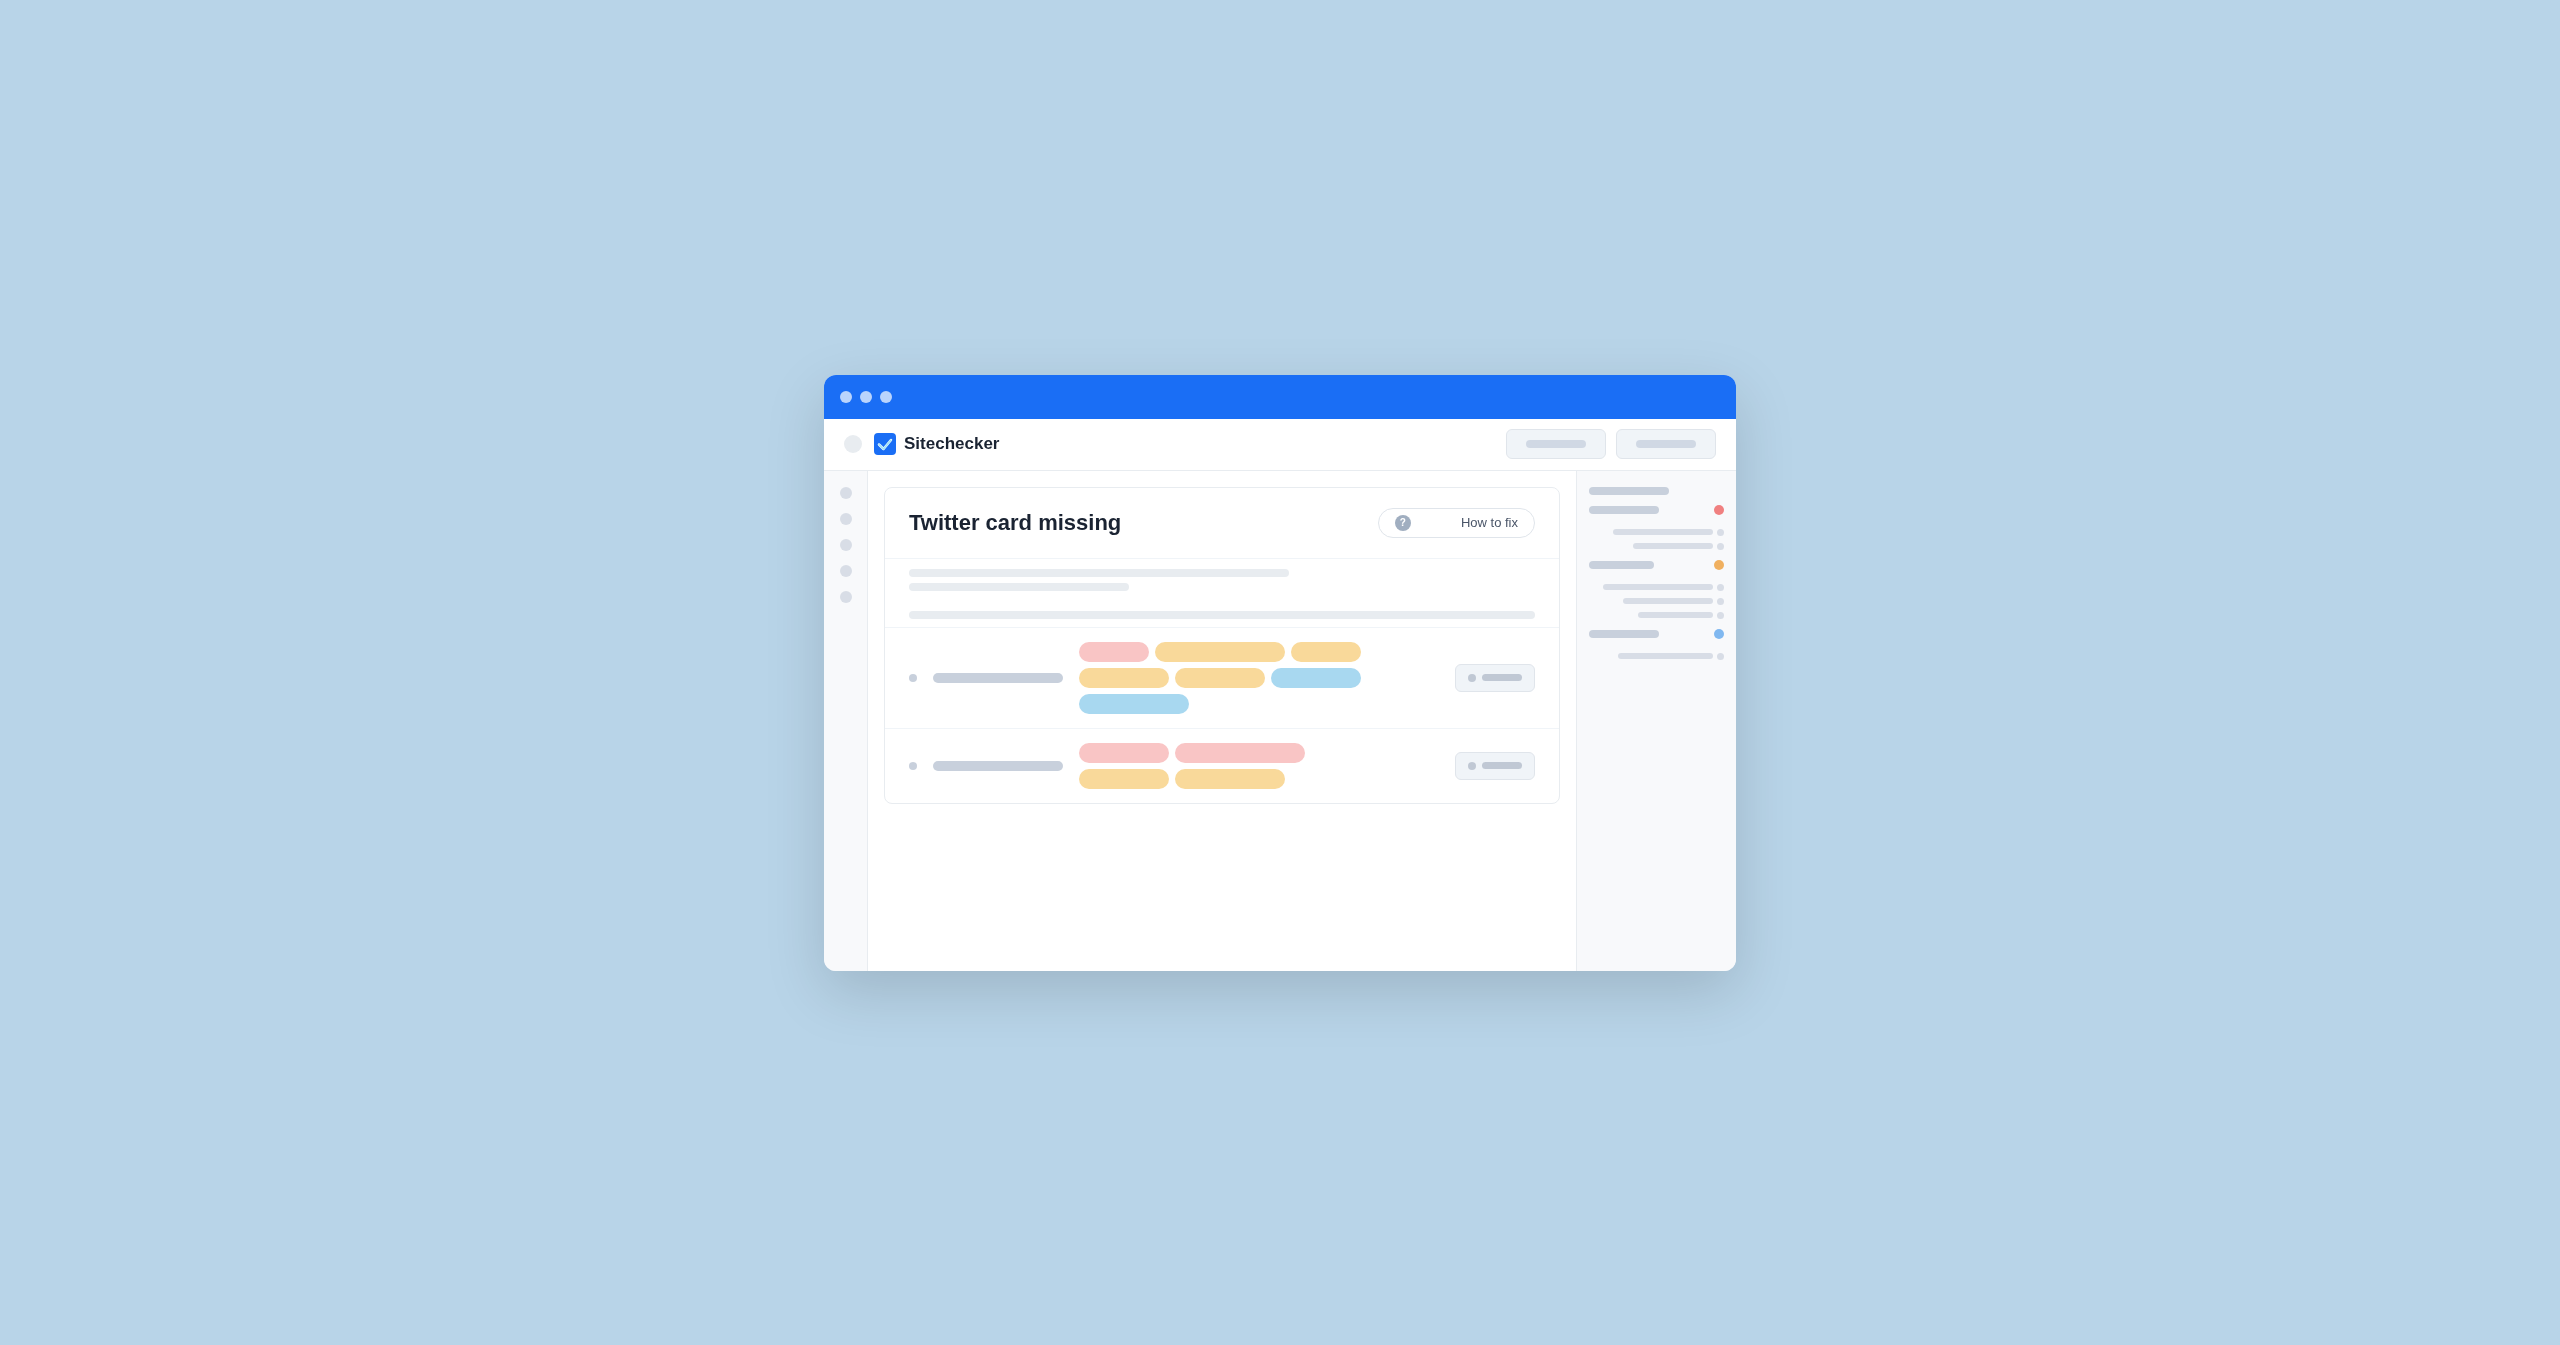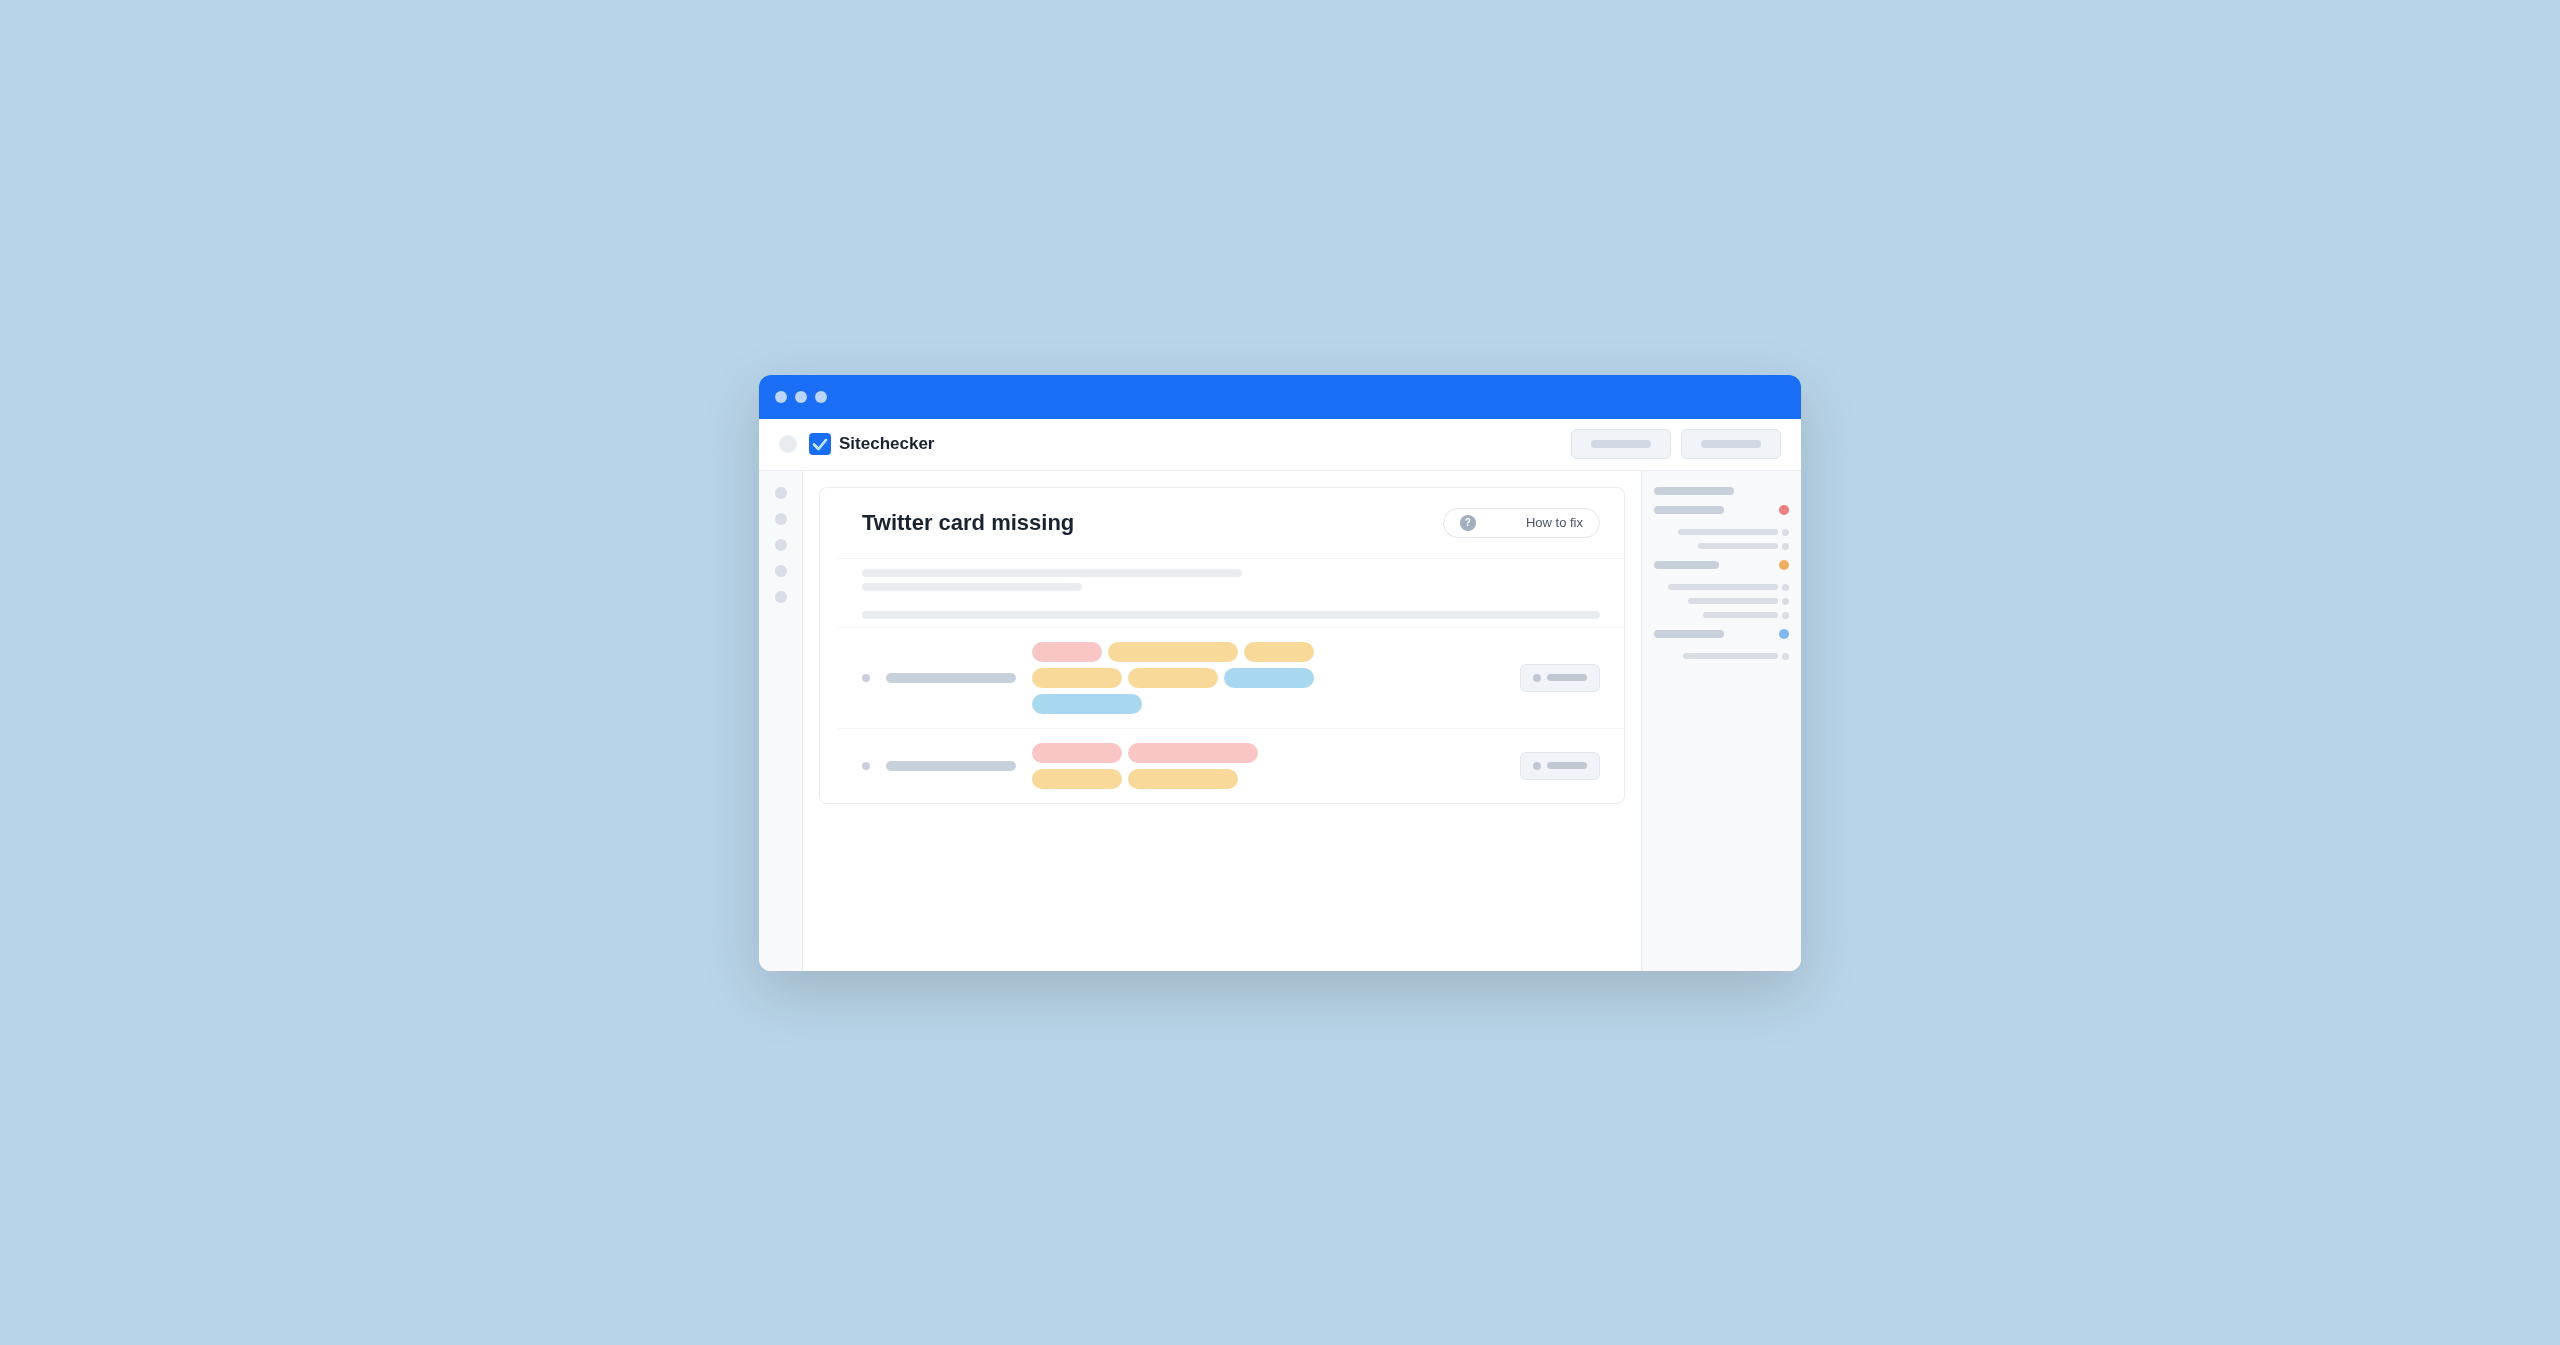--- a/index.html
+++ b/index.html
@@ -8,21 +8,21 @@
       width: 2560px;
       height: 1345px;
       background-color: #b8d4e8;
       display: flex;
       align-items: center;
       justify-content: center;
       font-family: -apple-system, BlinkMacSystemFont, 'Segoe UI', sans-serif;
     }
 
     .browser-window {
-      width: 1042px;
+      width: 912px;
       background: #f0f4f8;
       border-radius: 12px;
       box-shadow: 0 20px 60px rgba(0,0,0,0.15);
       overflow: hidden;
     }
 
     .browser-titlebar {
       background: #1a6ef5;
       height: 44px;
       display: flex;
@@ -126,21 +126,20 @@
       background: #ffffff;
       overflow: hidden;
     }
 
     .content-panel {
       background: #ffffff;
       border: 1px solid #e8ecf0;
       border-radius: 8px;
       margin: 16px;
       overflow: hidden;
-      padding-left: 18px;
     }
 
     .panel-header {
       padding: 20px 24px;
       display: flex;
       align-items: center;
       justify-content: space-between;
       border-bottom: 1px solid #f0f4f8;
     }
 

